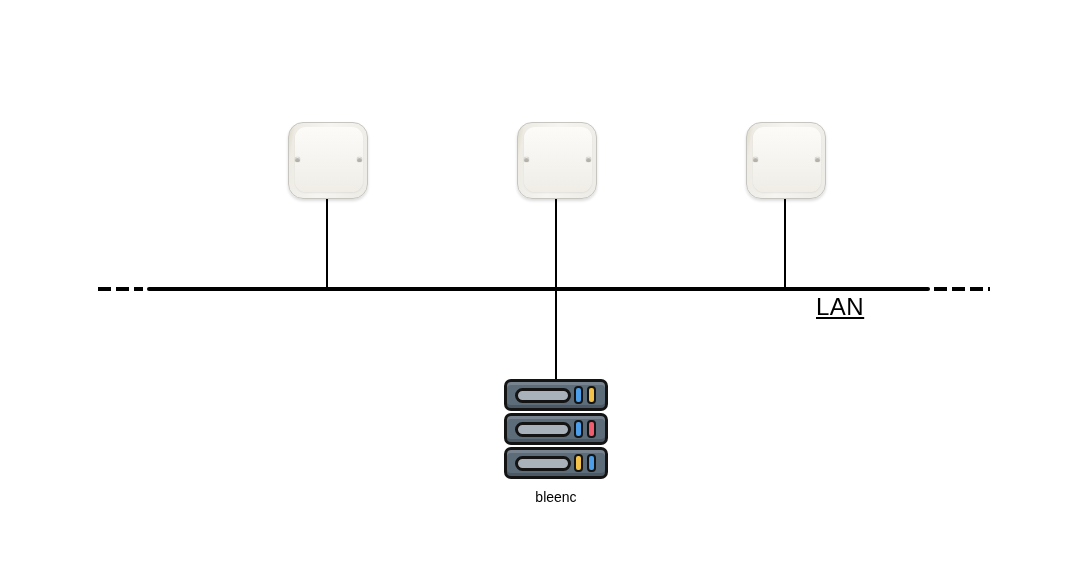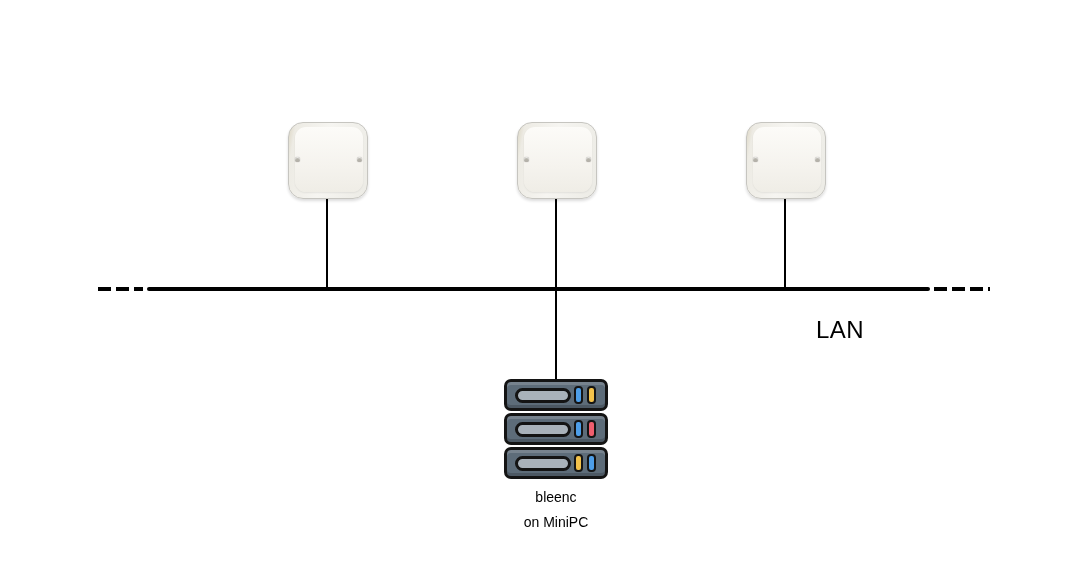--- a/index.html
+++ b/index.html
@@ -35,26 +35,27 @@
   }
   .lan-dash {
     position: absolute;
     top: 287px;
     height: 4px;
     z-index: 2;
     background: repeating-linear-gradient(90deg, #000 0 13px, transparent 13px 18px);
   }
   .lan-label {
     position: absolute;
-    top: 316px;
+    top: 293px;
     left: 816px;
     font-size: 24px;
     color: #000;
     letter-spacing: 0.5px;
     z-index: 2;
+    text-decoration: underline;
   }
 
   
   .ap {
     position: absolute;
     top: 122px;
     width: 78px;
     height: 75px;
     border-radius: 15px;
     border: 1px solid #c6c5c0;
@@ -186,16 +187,15 @@
       <div class="drive-bay" style="background-color: rgb(169, 178, 186);"></div>
       <div class="led-group">
         <span class="led" style="background-color: rgb(243, 194, 75);"></span>
         <span class="led" style="background-color: rgb(77, 158, 232);"></span>
       </div>
     </div>
   </div>
 
   <div class="server-label">
     <div>bleenc</div>
-    <div>on MiniPC</div>
   </div>
 
 </div>
 
 </body></html>

